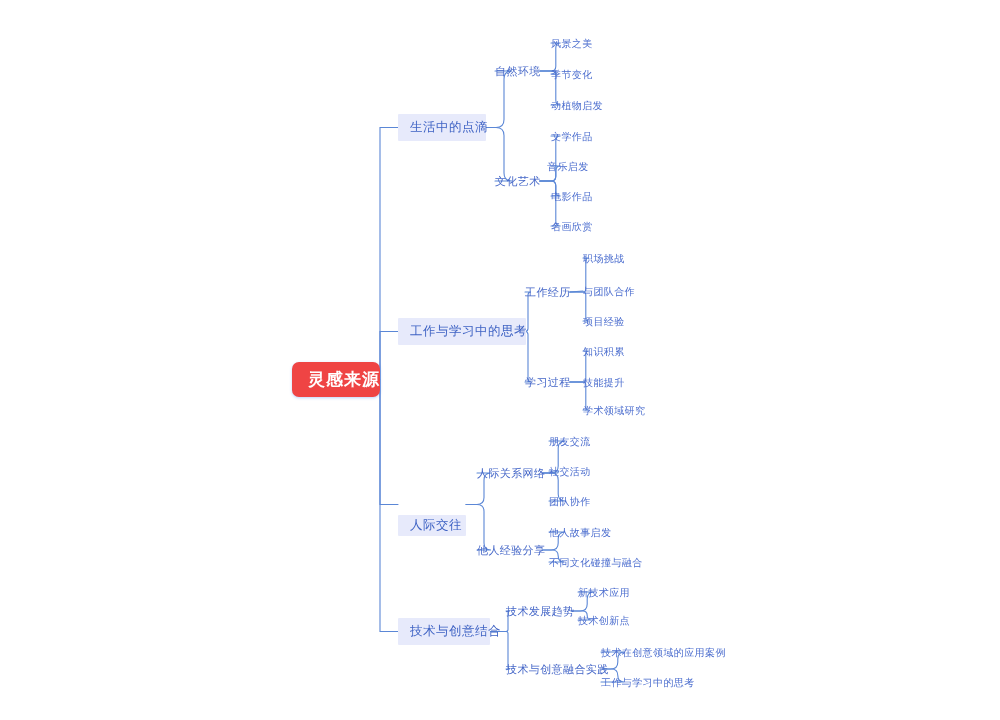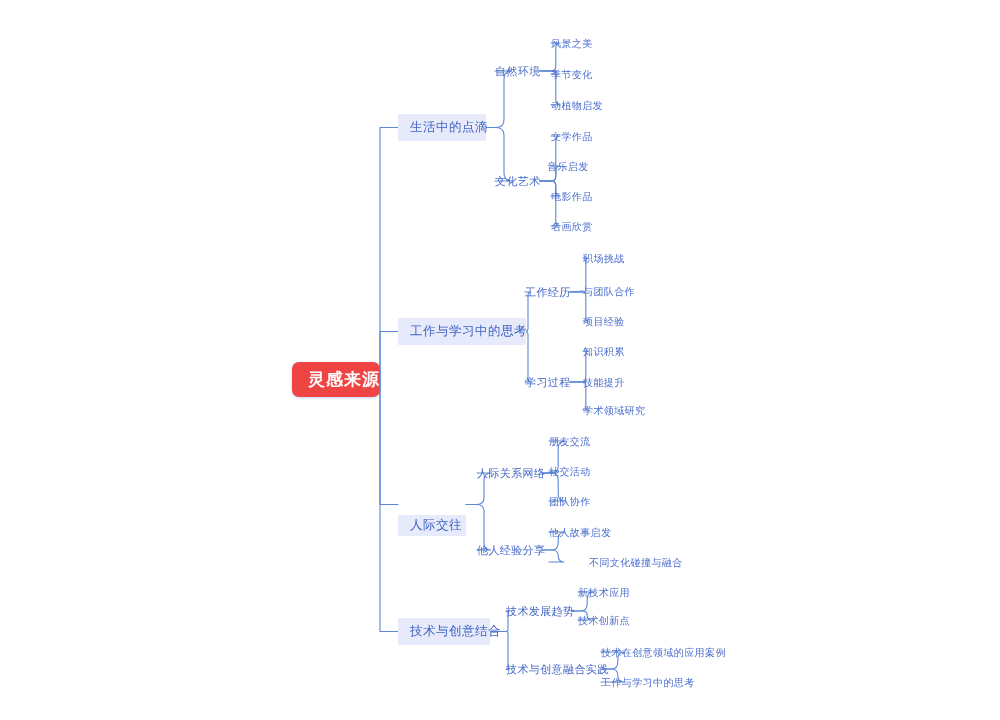--- a/index.html
+++ b/index.html
@@ -138,21 +138,21 @@
     <div class="node lvl3" style="left: 583px; top: 345px;">知识积累</div>
     <div class="node lvl3" style="left: 583px; top: 376px;">技能提升</div>
     <div class="node lvl3" style="left: 583px; top: 404px;">学术领域研究</div>
     <div class="node lvl1" style="left: 398px; top: 479px; width: 68px; height: 21px; margin-top: 36px;">人际交往</div>
     <div class="node lvl2" style="left: 477px; top: 466px;">人际关系网络</div>
     <div class="node lvl3" style="left: 549px; top: 435px;">朋友交流</div>
     <div class="node lvl3" style="left: 549px; top: 465px;">社交活动</div>
     <div class="node lvl3" style="left: 549px; top: 495px;">团队协作</div>
     <div class="node lvl2" style="left: 477px; top: 543px;">他人经验分享</div>
     <div class="node lvl3" style="left: 549px; top: 526px;">他人故事启发</div>
-    <div class="node lvl3" style="left: 549px; top: 556px; margin-left: 40px;">不同文化碰撞与融合</div>
+    <div class="node lvl3" style="left: 549px; top: 556px;">不同文化碰撞与融合</div>
     <div class="node lvl1" style="left: 398px; top: 618px; width: 92px; height: 27px;">技术与创意结合</div>
     <div class="node lvl2" style="left: 506px; top: 604px;">技术发展趋势</div>
     <div class="node lvl3" style="left: 578px; top: 586px;">新技术应用</div>
     <div class="node lvl3" style="left: 578px; top: 614px;">技术创新点</div>
     <div class="node lvl2" style="left: 506px; top: 662px;">技术与创意融合实践</div>
     <div class="node lvl3" style="left: 601px; top: 646px;">技术在创意领域的应用案例</div>
     <div class="node lvl3" style="left: 601px; top: 676px;">工作与学习中的思考</div>
   </div>
 
 </body></html>

